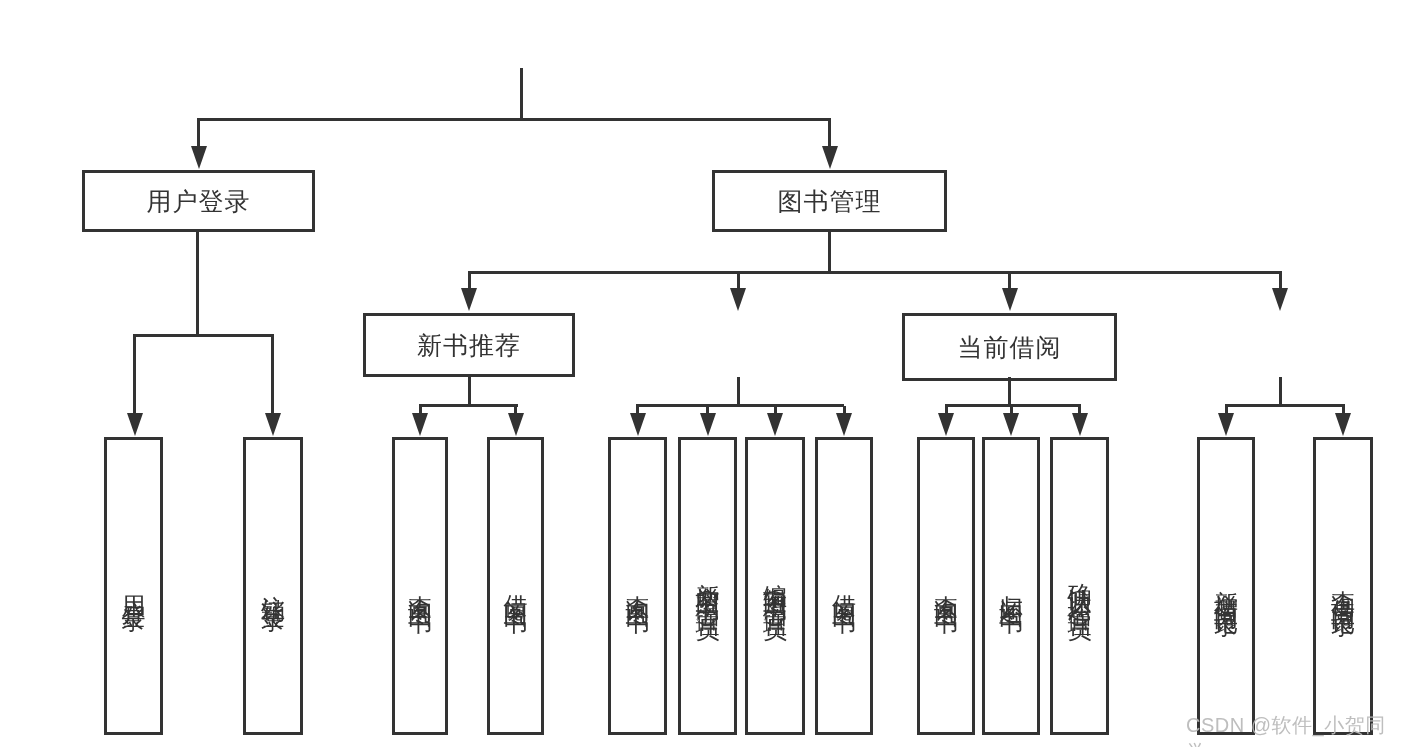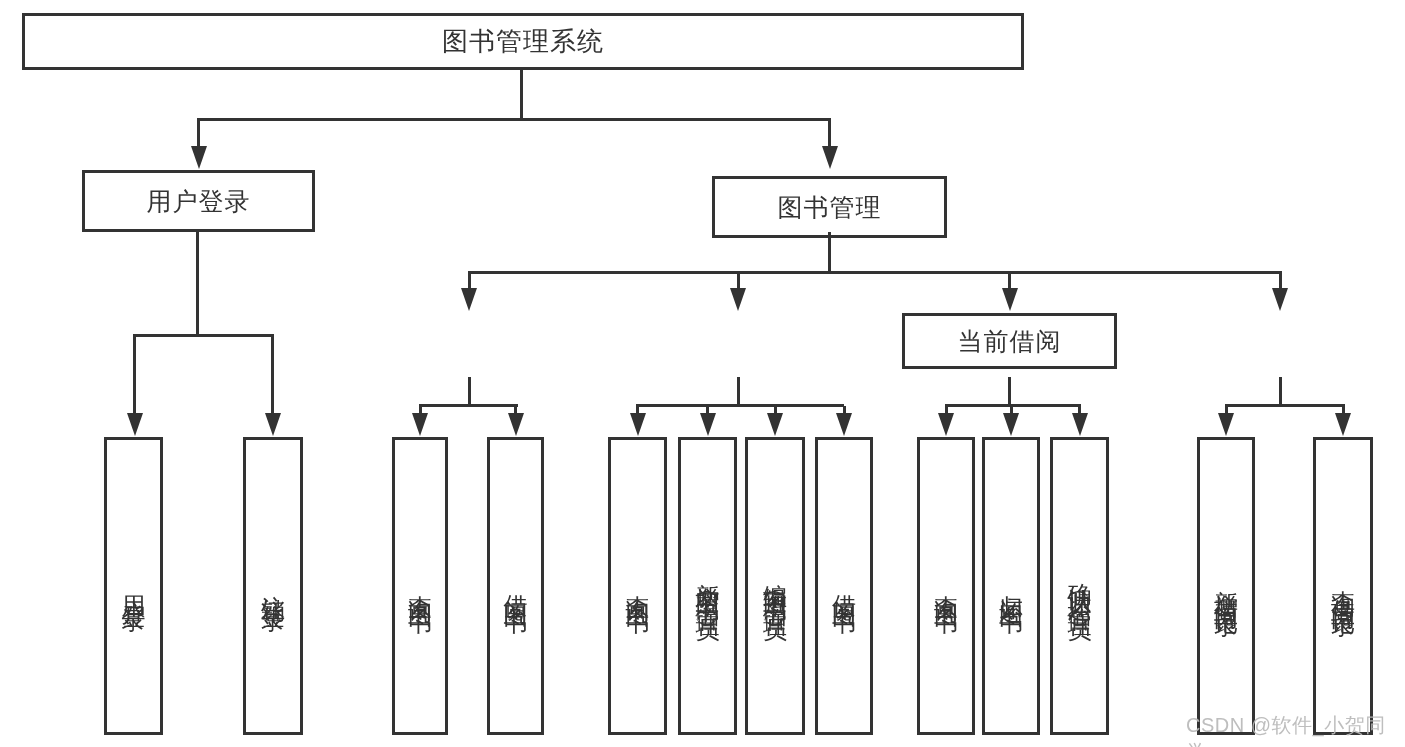--- a/index.html
+++ b/index.html
@@ -26,35 +26,32 @@
   .watermark{
     position:absolute;left:1186px;top:712px;font-size:20px;
     color:rgba(185,185,185,0.92);z-index:10;letter-spacing:0.5px;
   }
 </style>
 </head>
 <body>
 
 <div class="canvas">
 
-  <div class="box rootbox" style="left:22px;top:13px;width:1002px;height:57px;">
-    <span>图书管理系统</span>
-  </div>
 
   <div class="ln" style="left:520px;top:68px;width:3px;height:52px;"></div>
   <div class="ln" style="left:197px;top:118px;width:634px;height:3px;"></div>
   <div class="ln" style="left:197px;top:120px;width:3px;height:27px;"></div>
   <div class="ah" style="left:190.5px;top:146px;"></div>
   <div class="ln" style="left:828px;top:120px;width:3px;height:27px;"></div>
   <div class="ah" style="left:821.5px;top:146px;"></div>
 
   <div class="box" style="left:82px;top:170px;width:233px;height:62px;">
     <span>用户登录</span>
   </div>
-  <div class="box" style="left:712px;top:170px;width:235px;height:62px;margin-top:6px;">
+  <div class="box" style="left:712px;top:170px;width:235px;height:62px;">
     <span>图书管理</span>
   </div>
 
   <div class="ln" style="left:196px;top:232px;width:3px;height:104px;"></div>
   <div class="ln" style="left:133px;top:334px;width:141px;height:3px;"></div>
   <div class="ln" style="left:133px;top:336px;width:3px;height:78px;"></div>
   <div class="ah" style="left:126.5px;top:413px;"></div>
   <div class="ln" style="left:271px;top:336px;width:3px;height:78px;"></div>
   <div class="ah" style="left:264.5px;top:413px;"></div>
 
@@ -62,21 +59,24 @@
   <div class="ln" style="left:467.5px;top:271px;width:814px;height:3px;"></div>
   <div class="ln" style="left:467.5px;top:273px;width:3px;height:16px;"></div>
   <div class="ah" style="left:461px;top:288px;"></div>
   <div class="ln" style="left:736.5px;top:273px;width:3px;height:16px;"></div>
   <div class="ah" style="left:730px;top:288px;"></div>
   <div class="ln" style="left:1008px;top:273px;width:3px;height:16px;"></div>
   <div class="ah" style="left:1001.5px;top:288px;"></div>
   <div class="ln" style="left:1278.5px;top:273px;width:3px;height:16px;"></div>
   <div class="ah" style="left:1272px;top:288px;"></div>
 
-  <div class="box" style="left:902px;top:313px;width:215px;height:56px;">
+  <div class="box" style="left:363px;top:313px;width:212px;height:64px;">
+    <span>新书推荐</span>
+  </div>
+  <div class="box" style="left:902px;top:313px;width:215px;height:68px;">
     <span>当前借阅</span>
   </div>
 
   <div class="ln" style="left:467.5px;top:377px;width:3px;height:29px;"></div>
   <div class="ln" style="left:418.5px;top:404px;width:99px;height:3px;"></div>
   <div class="ln" style="left:418.5px;top:406px;width:3px;height:9px;"></div>
   <div class="ah" style="left:412px;top:413px;"></div>
   <div class="ln" style="left:514px;top:406px;width:3px;height:9px;"></div>
   <div class="ah" style="left:507.5px;top:413px;"></div>
 

